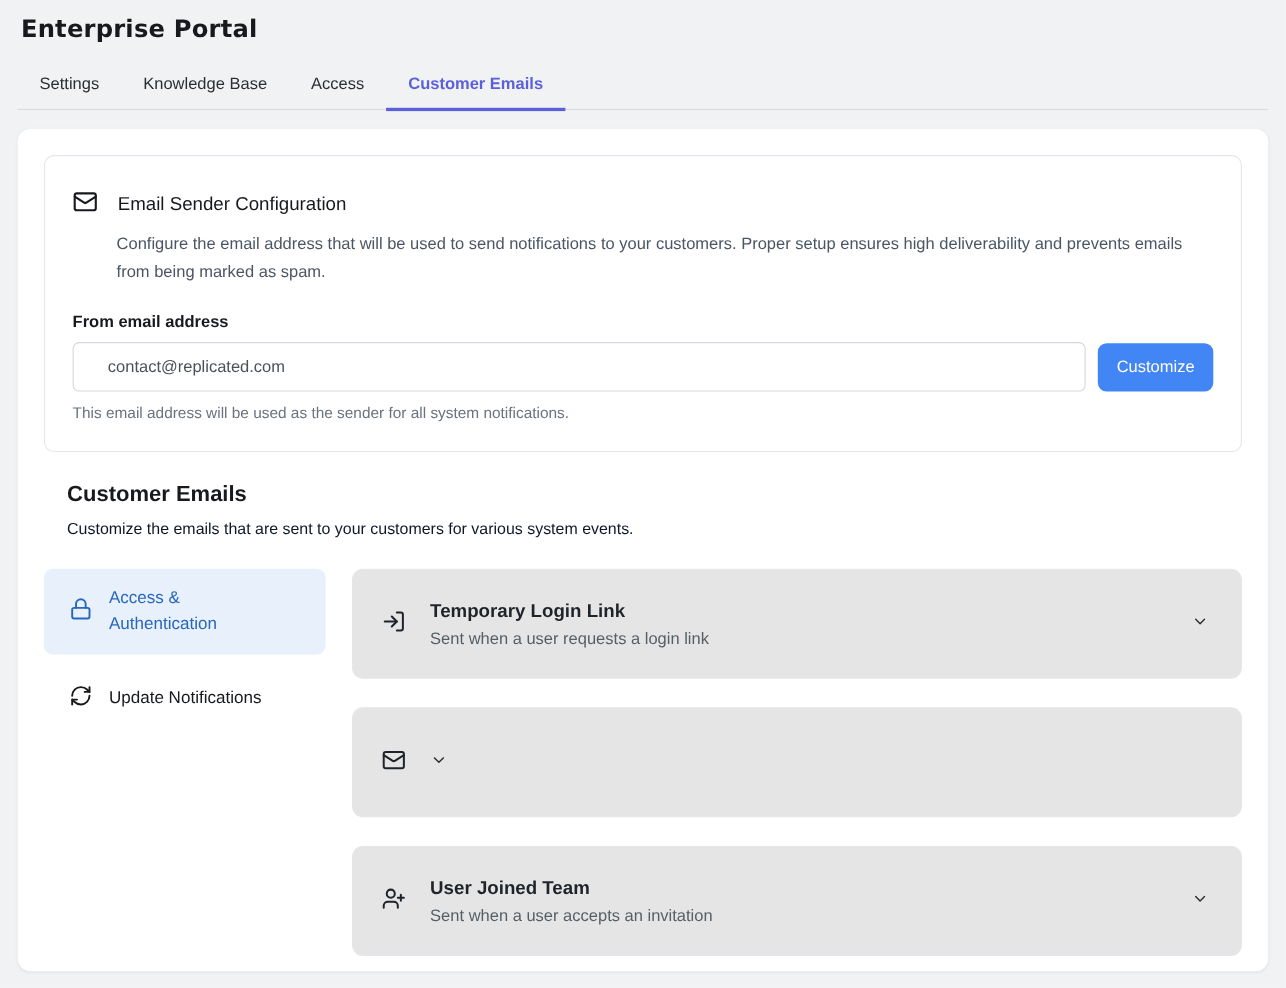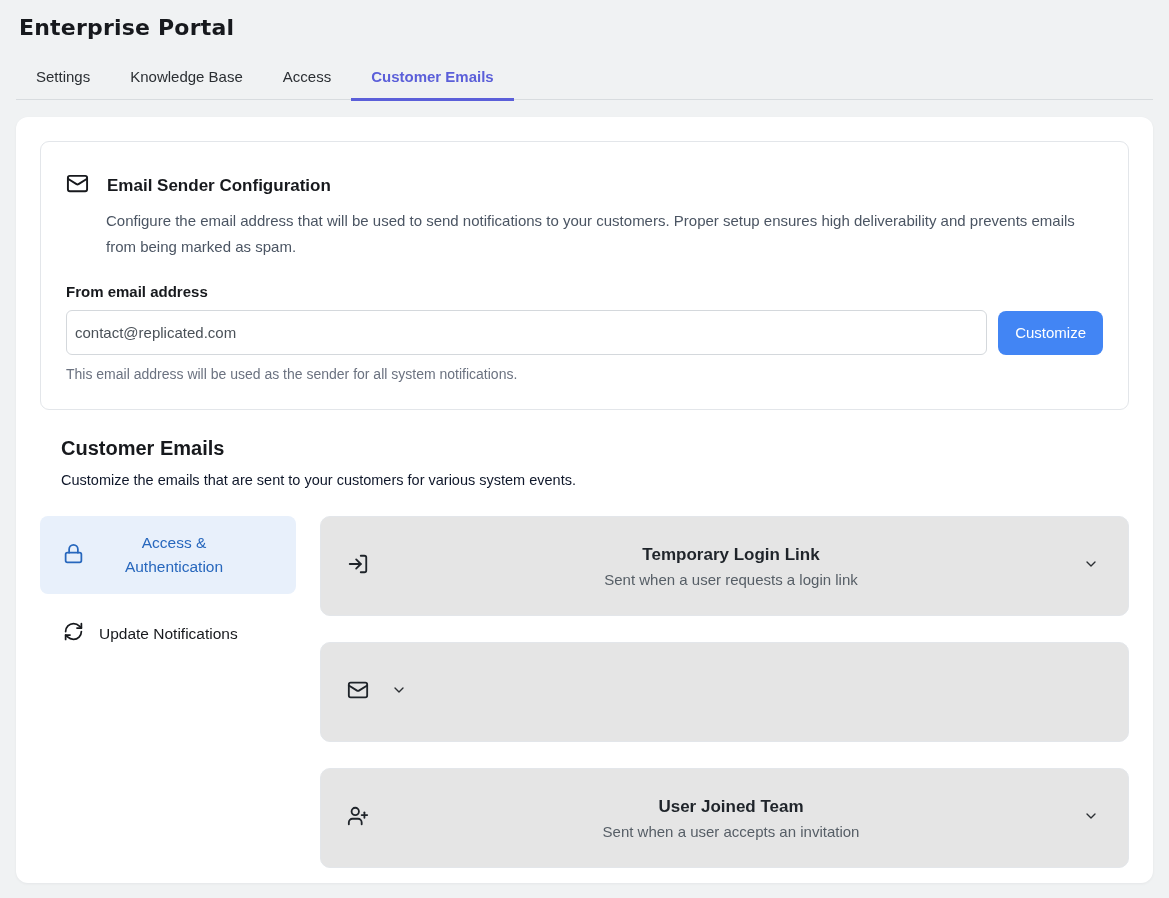--- a/index.html
+++ b/index.html
@@ -48,36 +48,36 @@
     height: 766px;
   }
   
   .sender-card {
     border: 1px solid #e3e6ea;
     border-radius: 9px;
     padding: 30px 25px 27px 25px;
   }
   .sender-head { display: flex; align-items: center; gap: 18px; }
   .sender-head svg { flex: 0 0 auto; }
-  .sender-title { font-size: 17px; font-weight: 700; color: #17191d; }
+  .sender-title { font-size: 17px; font-weight: 400; color: #17191d; }
   .sender-desc {
     margin: 9px 0 0 40px;
     max-width: 975px;
     font-size: 15px;
     line-height: 26px;
     color: #4b5563;
   }
   .from-label { margin-top: 23px; font-size: 15px; font-weight: 700; color: #17191d; }
   .input-row { display: flex; align-items: center; gap: 11px; margin-top: 10px; }
   .email-input {
     flex: 1;
     height: 45px;
     border: 1px solid #d4d8dc;
     border-radius: 6px;
-    padding: 0 8px;
+    padding: 0 31px;
     font-family: "Liberation Sans", sans-serif;
     font-size: 15px;
     color: #4a5158;
     background: #fff;
     outline: none;
   }
   .continue-btn {
     height: 44px;
     padding: 0 17px;
     background: #4285f4;
@@ -87,21 +87,21 @@
     font-family: "Liberation Sans", sans-serif;
     font-size: 15px;
     cursor: pointer;
   }
   .helper-text { margin-top: 11px; font-size: 14px; color: #6b7280; }
   
   .section-header { padding-left: 21px; margin-top: 27px; }
   .section-title { font-size: 20px; font-weight: 700; color: #17191d; }
   .section-sub { margin-top: 12px; font-size: 14.5px; color: #0f172a; }
   
-  .content-grid { display: flex; gap: 24px; margin-top: 28px; text-align: center; }
+  .content-grid { display: flex; gap: 24px; margin-top: 28px; }
   .categories { width: 256px; flex: 0 0 auto; }
   .category {
     display: flex;
     align-items: center;
     gap: 15px;
     padding: 0 16px 0 23px;
     border-radius: 8px;
     cursor: pointer;
     color: #17191d;
   }

